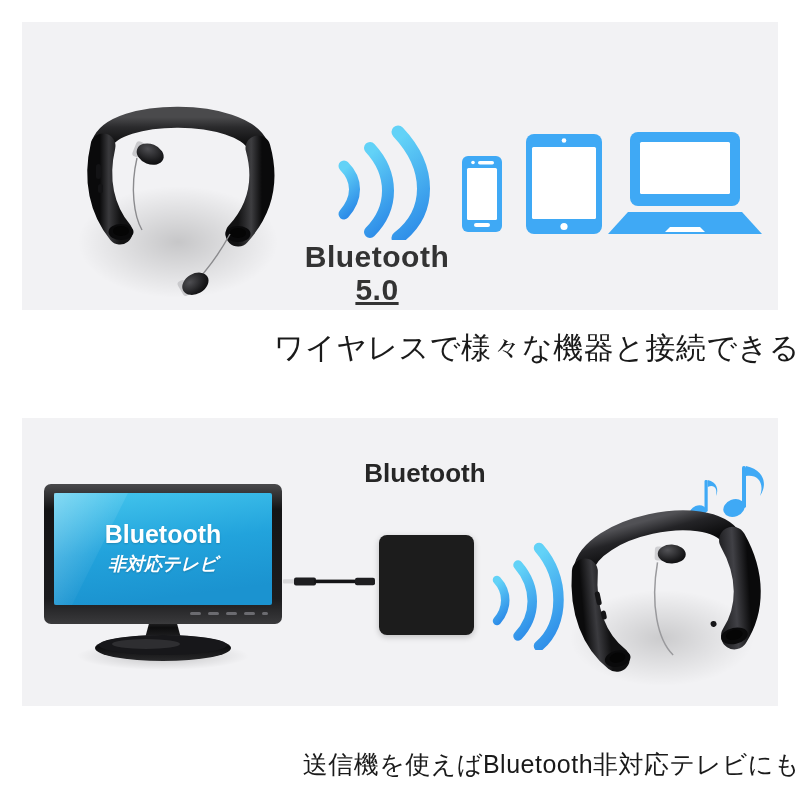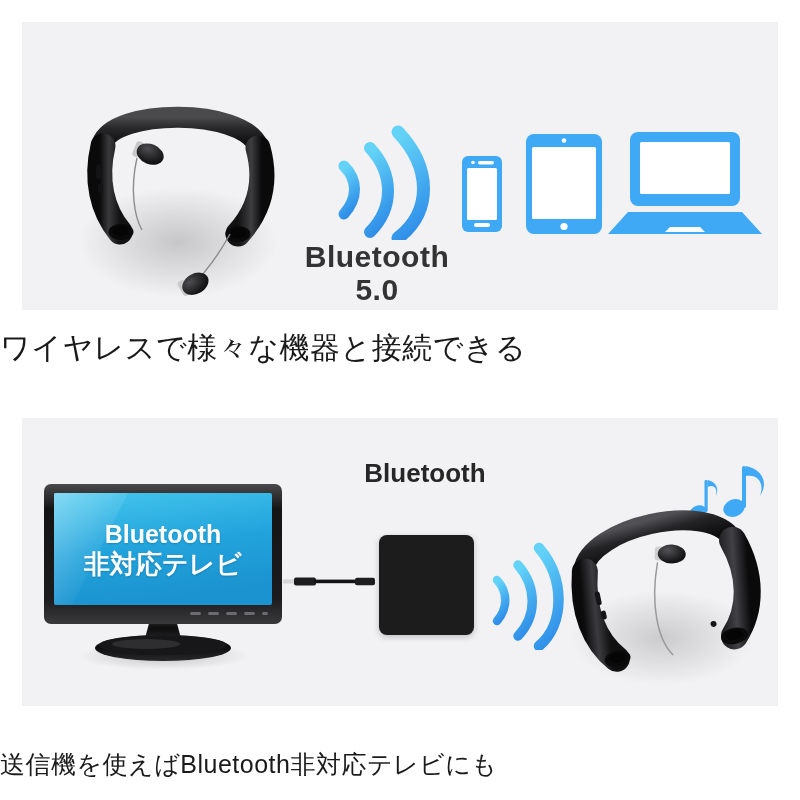--- a/index.html
+++ b/index.html
@@ -22,21 +22,21 @@
     background: #f2f2f4;
     overflow: hidden;
   }
   #panel-top    { top: 22px;  height: 288px; }
   #panel-bottom { top: 418px; height: 288px; }
 
   .caption {
     position: absolute;
     left: 0;
     width: 800px;
-    text-align: left;
+    text-align: right;
     color: #1a1a1a;
     font-size: 30px;
     letter-spacing: 0.5px;
     white-space: nowrap;
   }
   #caption-top    { top: 328px; }
   #caption-bottom { top: 748px; font-size: 25px; }
 
   
   .abs { position: absolute; }
@@ -53,21 +53,21 @@
     position: absolute;
     left: 0; top: 118px;
     width: 170px;
     text-align: center;
     color: #333333;
     font-weight: bold;
     font-size: 30px;
     line-height: 33px;
     letter-spacing: 0.5px;
   }
-  .bt-label .ver { display: block; font-size: 30px; }
+  .bt-label .ver { display: block; font-size: 30px; text-decoration: underline; }
 
   
   .devices {
     position: absolute;
     left: 436px;
     top: 104px;
     width: 310px;
     height: 118px;
   }
 
@@ -88,21 +88,21 @@
 
   .screen-text {
     position: absolute;
     left: 0; top: 0; width: 100%; height: 100%;
     display: flex; flex-direction: column;
     align-items: center; justify-content: center;
     color: #ffffff; font-weight: bold;
     font-size: 25px; line-height: 30px; text-align: center;
     text-shadow: 0 1px 2px rgba(0,0,0,0.18);
   }
-  .screen-text .l2 { font-size: 26px; }
+  .screen-text .l2 { font-size: 18px; font-style: italic; }
 </style>
 </head>
 <body>
 
 <div class="panel" id="panel-top">
 
   <div class="hs-top">
     <svg width="232" height="222" viewBox="0 0 232 222">
       <defs>
         <linearGradient id="bandG" x1="0" y1="0" x2="0" y2="1">

